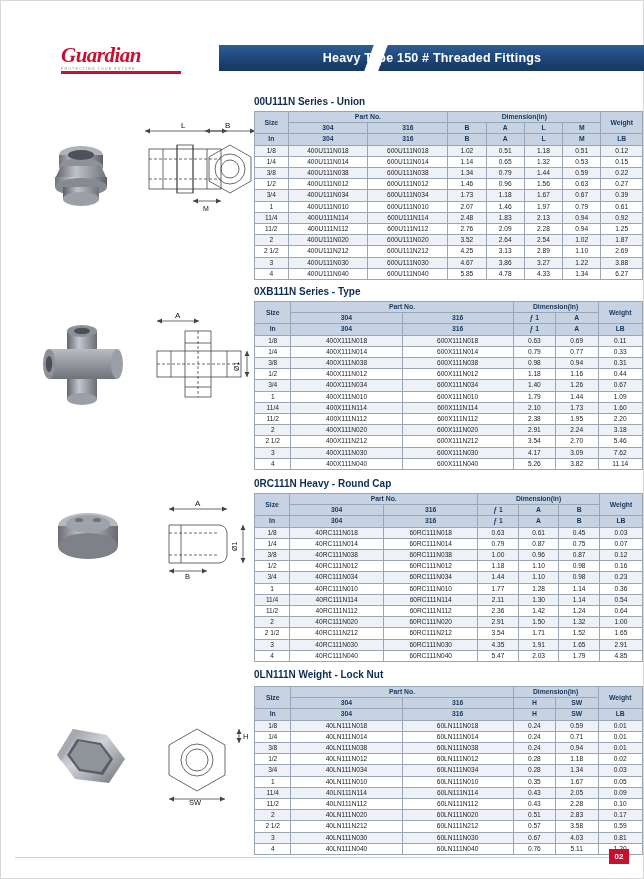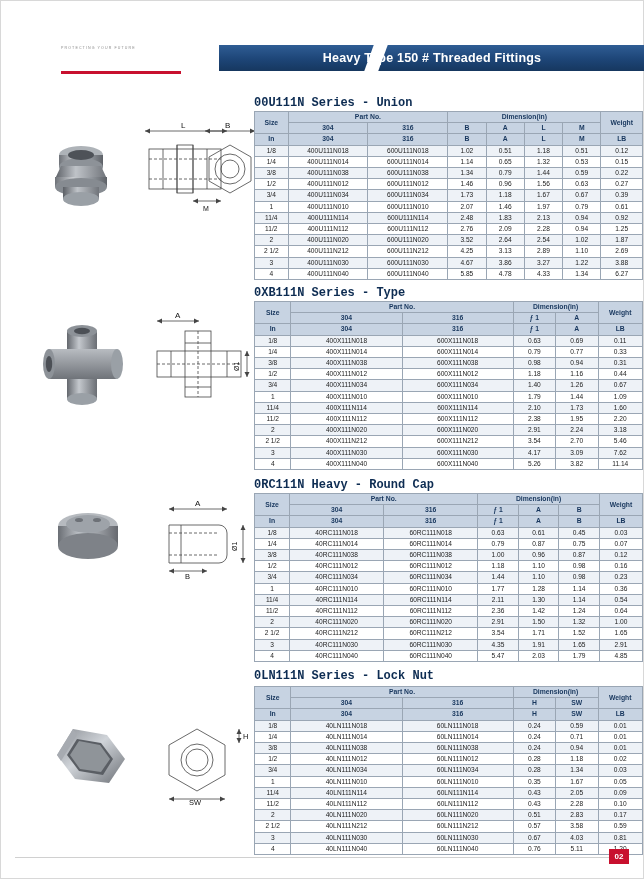--- a/index.html
+++ b/index.html
@@ -41,21 +41,21 @@
     background:linear-gradient(180deg,#2f5d94 0%,#1d4577 55%,#16375f 100%);
     color:#fff;font-size:12.5px;font-weight:bold;
     display:flex;align-items:center;justify-content:center;
     letter-spacing:0.2px;
   }
   .banner-notch{
     position:absolute;left:150px;top:0;width:14px;height:26px;
     background:#fff;transform:skewX(-20deg);
   }
   .sec-title{
-    position:absolute;left:253px;font-size:12px;font-weight:bold;color:#0d2c52;font-family:Liberation Mono, monospace;
+    position:absolute;left:253px;font-size:10px;font-weight:bold;color:#0d2c52;
   }
   table.spec{
     position:absolute;border-collapse:collapse;
     font-size:6.6px;color:#1b1b1b;
     background:#fff;
   }
   table.spec th, table.spec td{
     border:1px solid #9aa6b4;
     padding:0;
     text-align:center;
@@ -93,20 +93,21 @@
 
   svg{display:block;}
 </style>
 </head>
 <body>
 
 <div class="page">
 
   <div class="header">
     <div class="logo">
+      <div class="logo-text">Guardian</div>
       <div class="logo-sub">PROTECTING YOUR FUTURE</div>
       <div class="logo-bar"></div>
     </div>
     <div class="banner">
       <div class="banner-notch"></div>
       <span>Heavy Type 150 # Threaded Fittings</span>
     </div>
   </div>
 
   <div class="sec-title" style="top:95px;">00U111N Series - Union</div>
@@ -671,21 +672,21 @@
           <td>40RC111N040</td>
           <td>60RC111N040</td>
           <td>5.47</td>
           <td>2.03</td>
           <td>1.79</td>
           <td>4.85</td>
         </tr>
       </tbody>
   </table>
 
-  <div class="sec-title" style="top:668px;">0LN111N Series - Lock Nut</div>
+  <div class="sec-title" style="top:668px;">0LN111N Weight - Lock Nut</div>
 
   <div class="art" style="left:42px;top:720px;">
     <svg width="92" height="76" viewBox="0 0 92 76">
       <defs>
         <linearGradient id="gn" x1="0" y1="0" x2="1" y2="1">
           <stop offset="0" stop-color="#8a8e94"></stop>
           <stop offset="0.45" stop-color="#d0d4d9"></stop>
           <stop offset="1" stop-color="#6d7177"></stop>
         </linearGradient>
       </defs>

